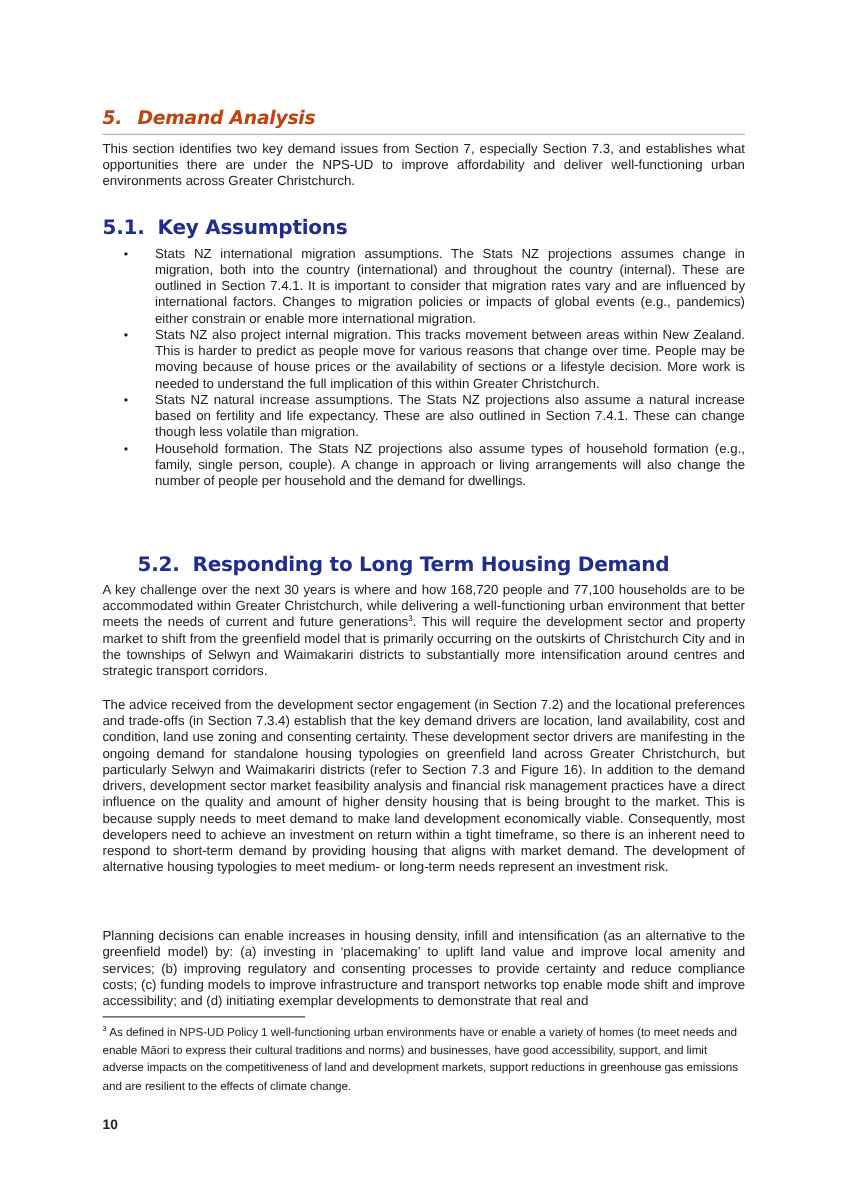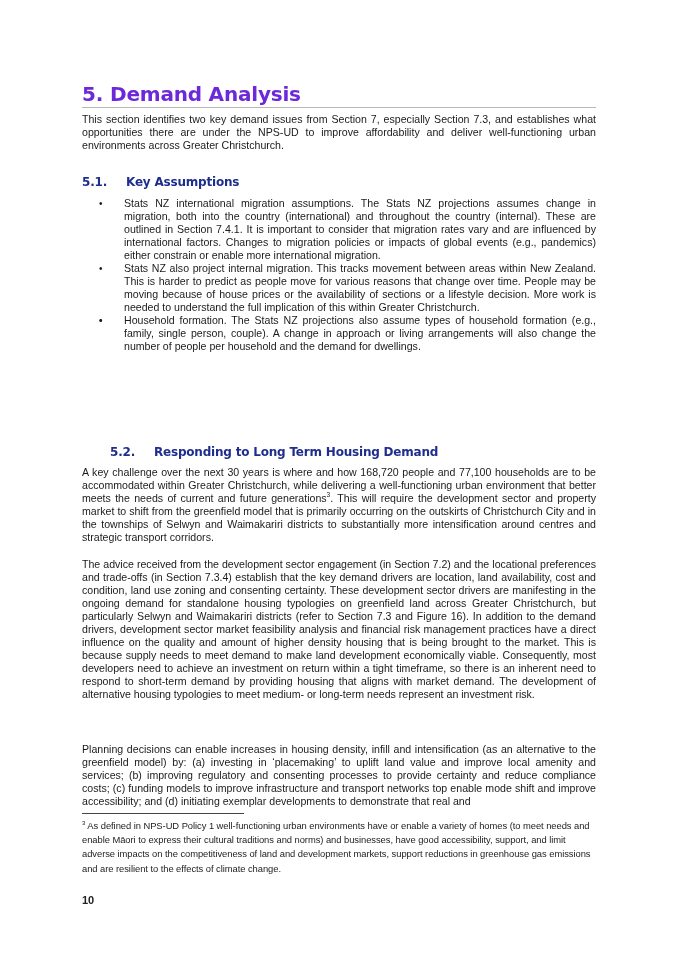--- a/index.html
+++ b/index.html
@@ -2,29 +2,30 @@
 <html><head>
   <meta charset="utf-8">
   <style>
     html, body { margin: 0; padding: 0; background: #ffffff; }
     body { width: 675px; height: 955px; position: relative; overflow: hidden; }
     .page {
       position: absolute; left: 82px; top: 82px; width: 514px;
       font-family: "Liberation Sans", sans-serif; color: #1a1a1a;
     }
     .h1 {
-      font-family: "DejaVu Sans", sans-serif; color: #6d28d9;
-      font-size: 20px; line-height: 24px; margin: 0;
+      font-family: "DejaVu Sans", sans-serif; color: #c2410c;
+      font-size: 15px; line-height: 24px; margin: 0;
       border-bottom: 1.5px solid #b8b8b8; padding-bottom: 1px;
       letter-spacing: -0.2px;
+      font-style: italic;
     }
     .h1 .num { display: inline-block; width: 28px; }
     .h2 {
       font-family: "DejaVu Sans", sans-serif; color: #1f2d8f;
-      font-size: 12px; line-height: 18px; margin: 0;
+      font-size: 16px; line-height: 18px; margin: 0;
       letter-spacing: -0.2px;
     }
     .h2 .num { display: inline-block; width: 44px; }
     p.body {
       font-size: 10.6px; line-height: 13px; margin: 0;
       text-align: justify;
     }
     ul.bullets { list-style: none; margin: 0; padding: 0; }
     ul.bullets li {
       position: relative; padding-left: 42px;
@@ -61,21 +62,21 @@
   <div class="abs" style="top:91px;">
     <h2 class="h2">
       <span class="num">5.1.</span><span>Key Assumptions</span>
     </h2>
   </div>
 
   <div class="abs" style="top:115px;">
     <ul class="bullets">
       <li><span class="dot">•</span><span>Stats NZ international migration assumptions. The Stats NZ projections assumes change in migration, both into the country (international) and throughout the country (internal). These are outlined in Section 7.4.1. It is important to consider that migration rates vary and are influenced by international factors. Changes to migration policies or impacts of global events (e.g., pandemics) either constrain or enable more international migration.</span></li>
       <li><span class="dot">•</span><span>Stats NZ also project internal migration. This tracks movement between areas within New Zealand. This is harder to predict as people move for various reasons that change over time. People may be moving because of house prices or the availability of sections or a lifestyle decision. More work is needed to understand the full implication of this within Greater Christchurch.</span></li>
-      <li><span class="dot">•</span></li>
+      <li><span class="dot">•</span><span>Stats NZ natural increase assumptions. The Stats NZ projections also assume a natural increase based on fertility and life expectancy. These are also outlined in Section 7.4.1. These can change though less volatile than migration.</span></li>
       <li><span class="dot">•</span><span>Household formation. The Stats NZ projections also assume types of household formation (e.g., family, single person, couple). A change in approach or living arrangements will also change the number of people per household and the demand for dwellings.</span></li>
     </ul>
   </div>
 
   <div class="abs" style="top:361px;margin-left:28px;">
     <h2 class="h2">
       <span class="num">5.2.</span><span>Responding to Long Term Housing Demand</span>
     </h2>
   </div>
 

